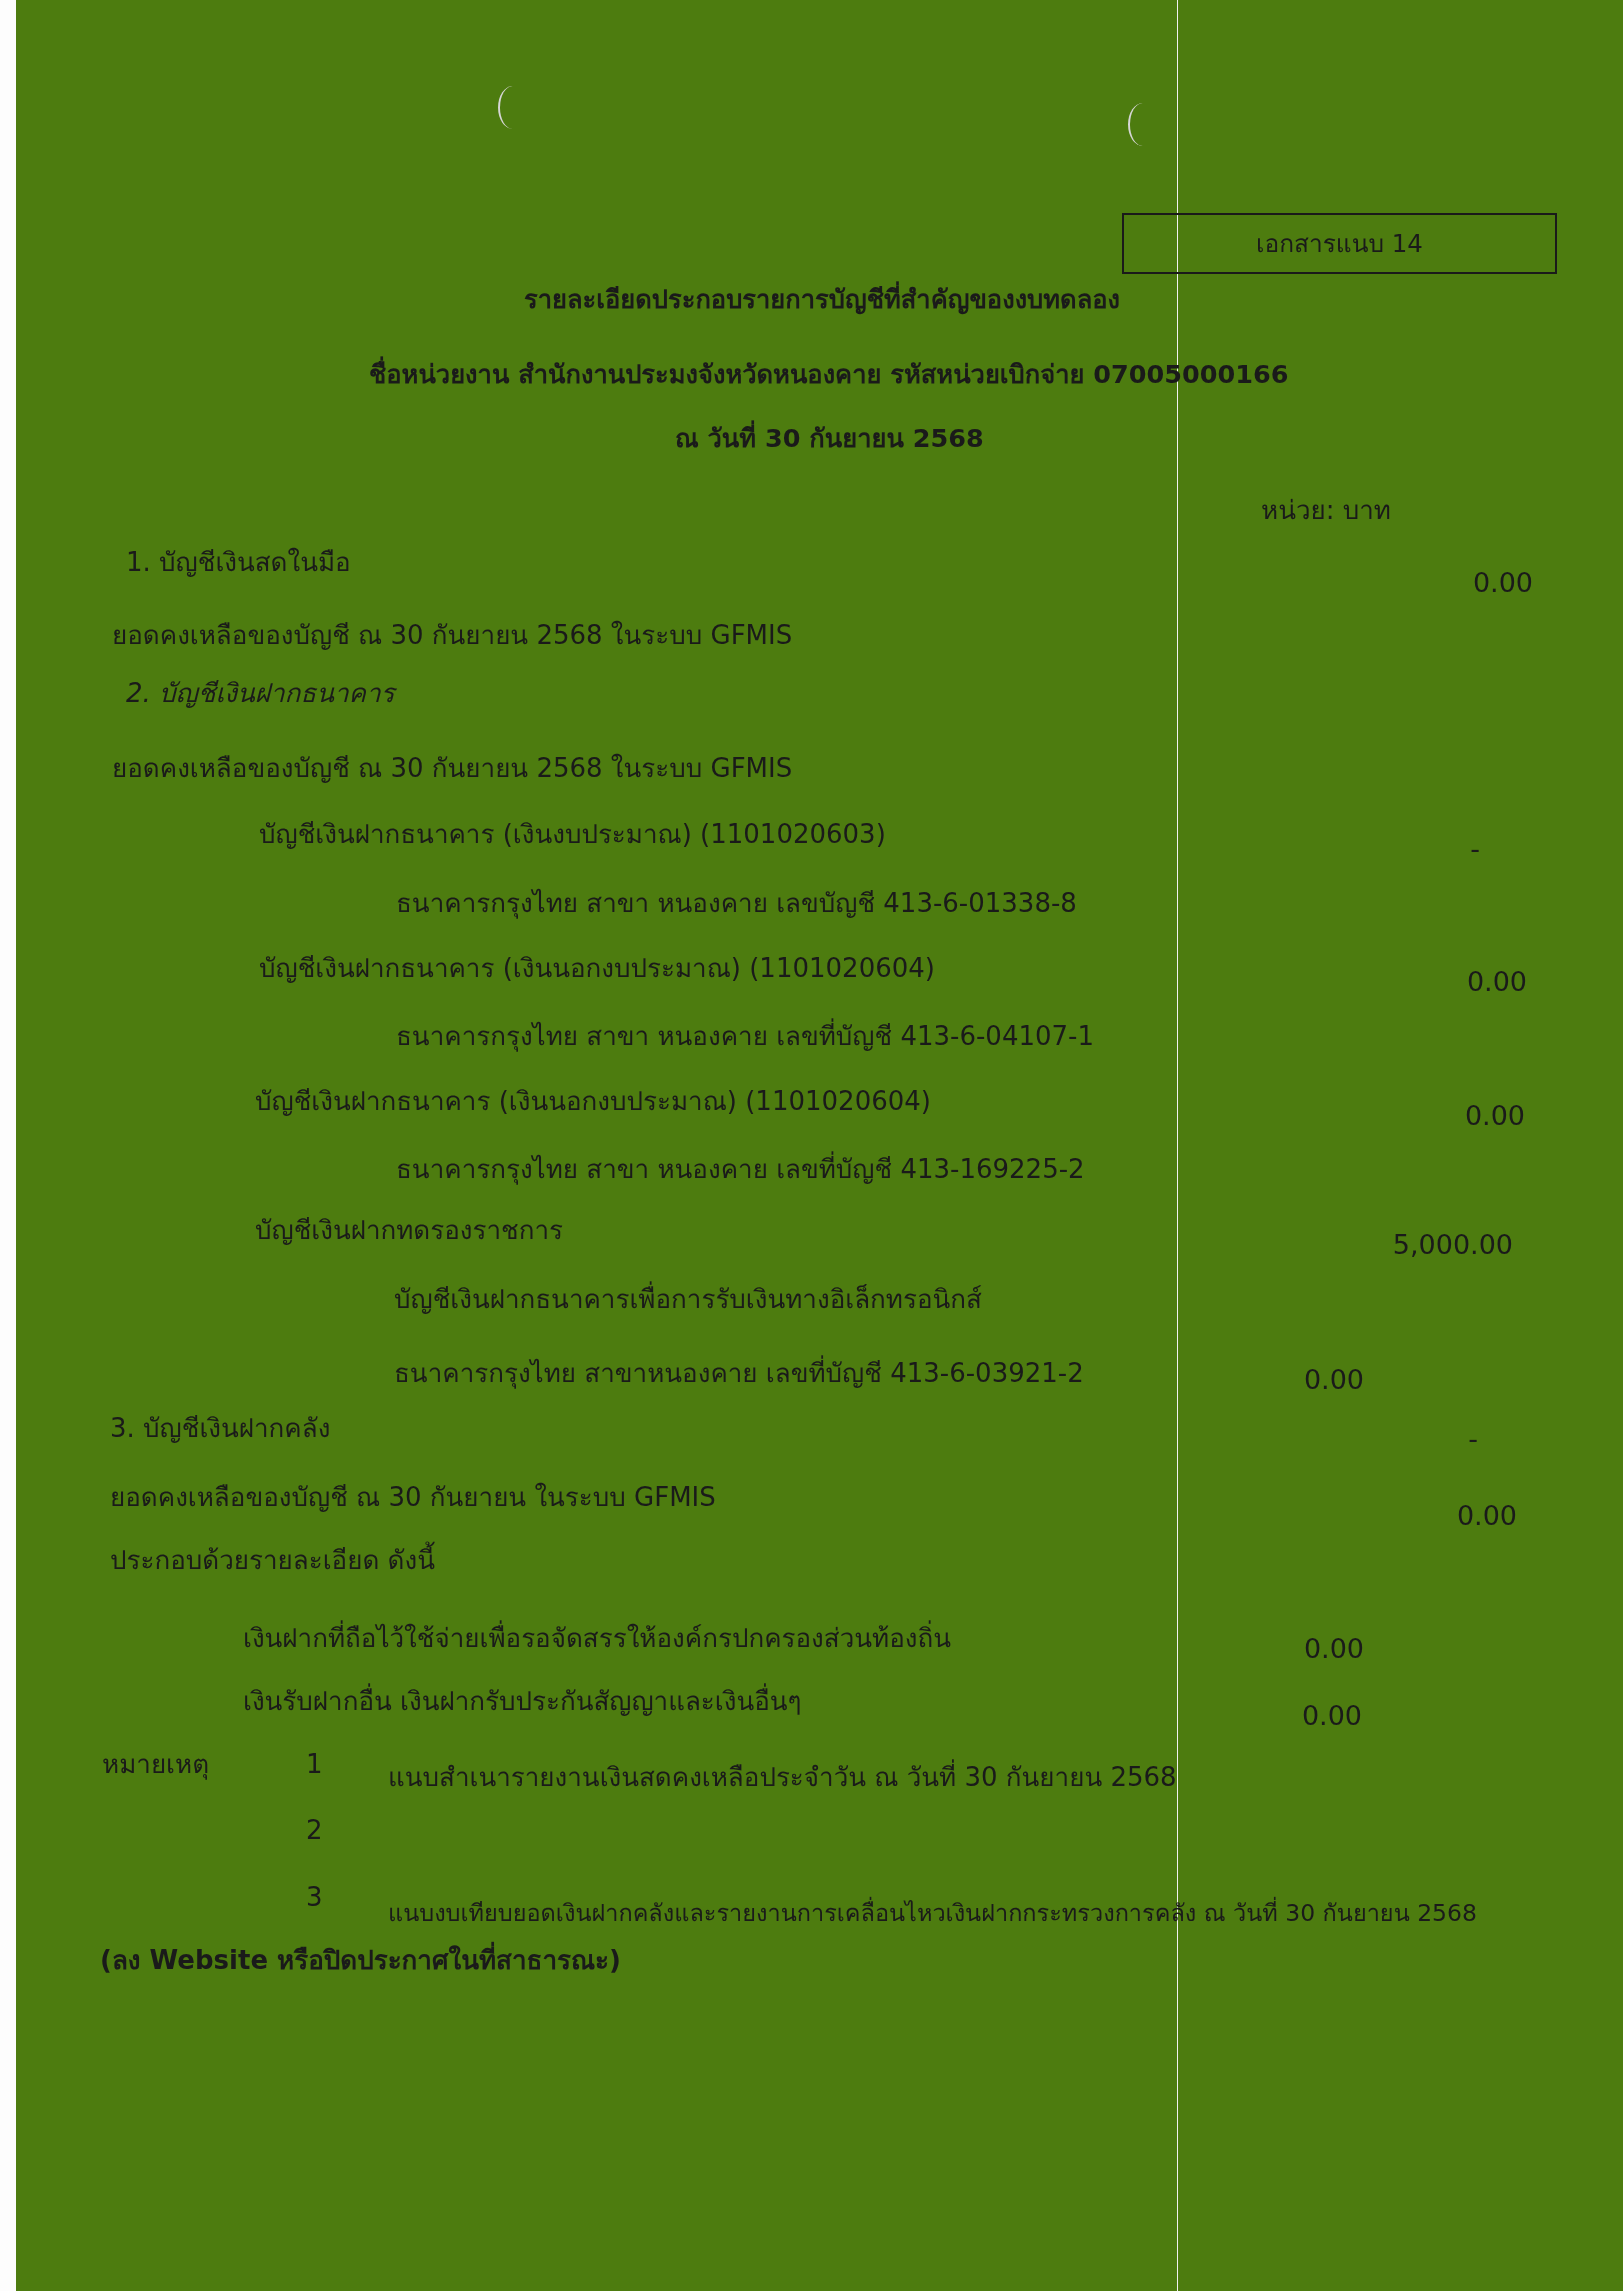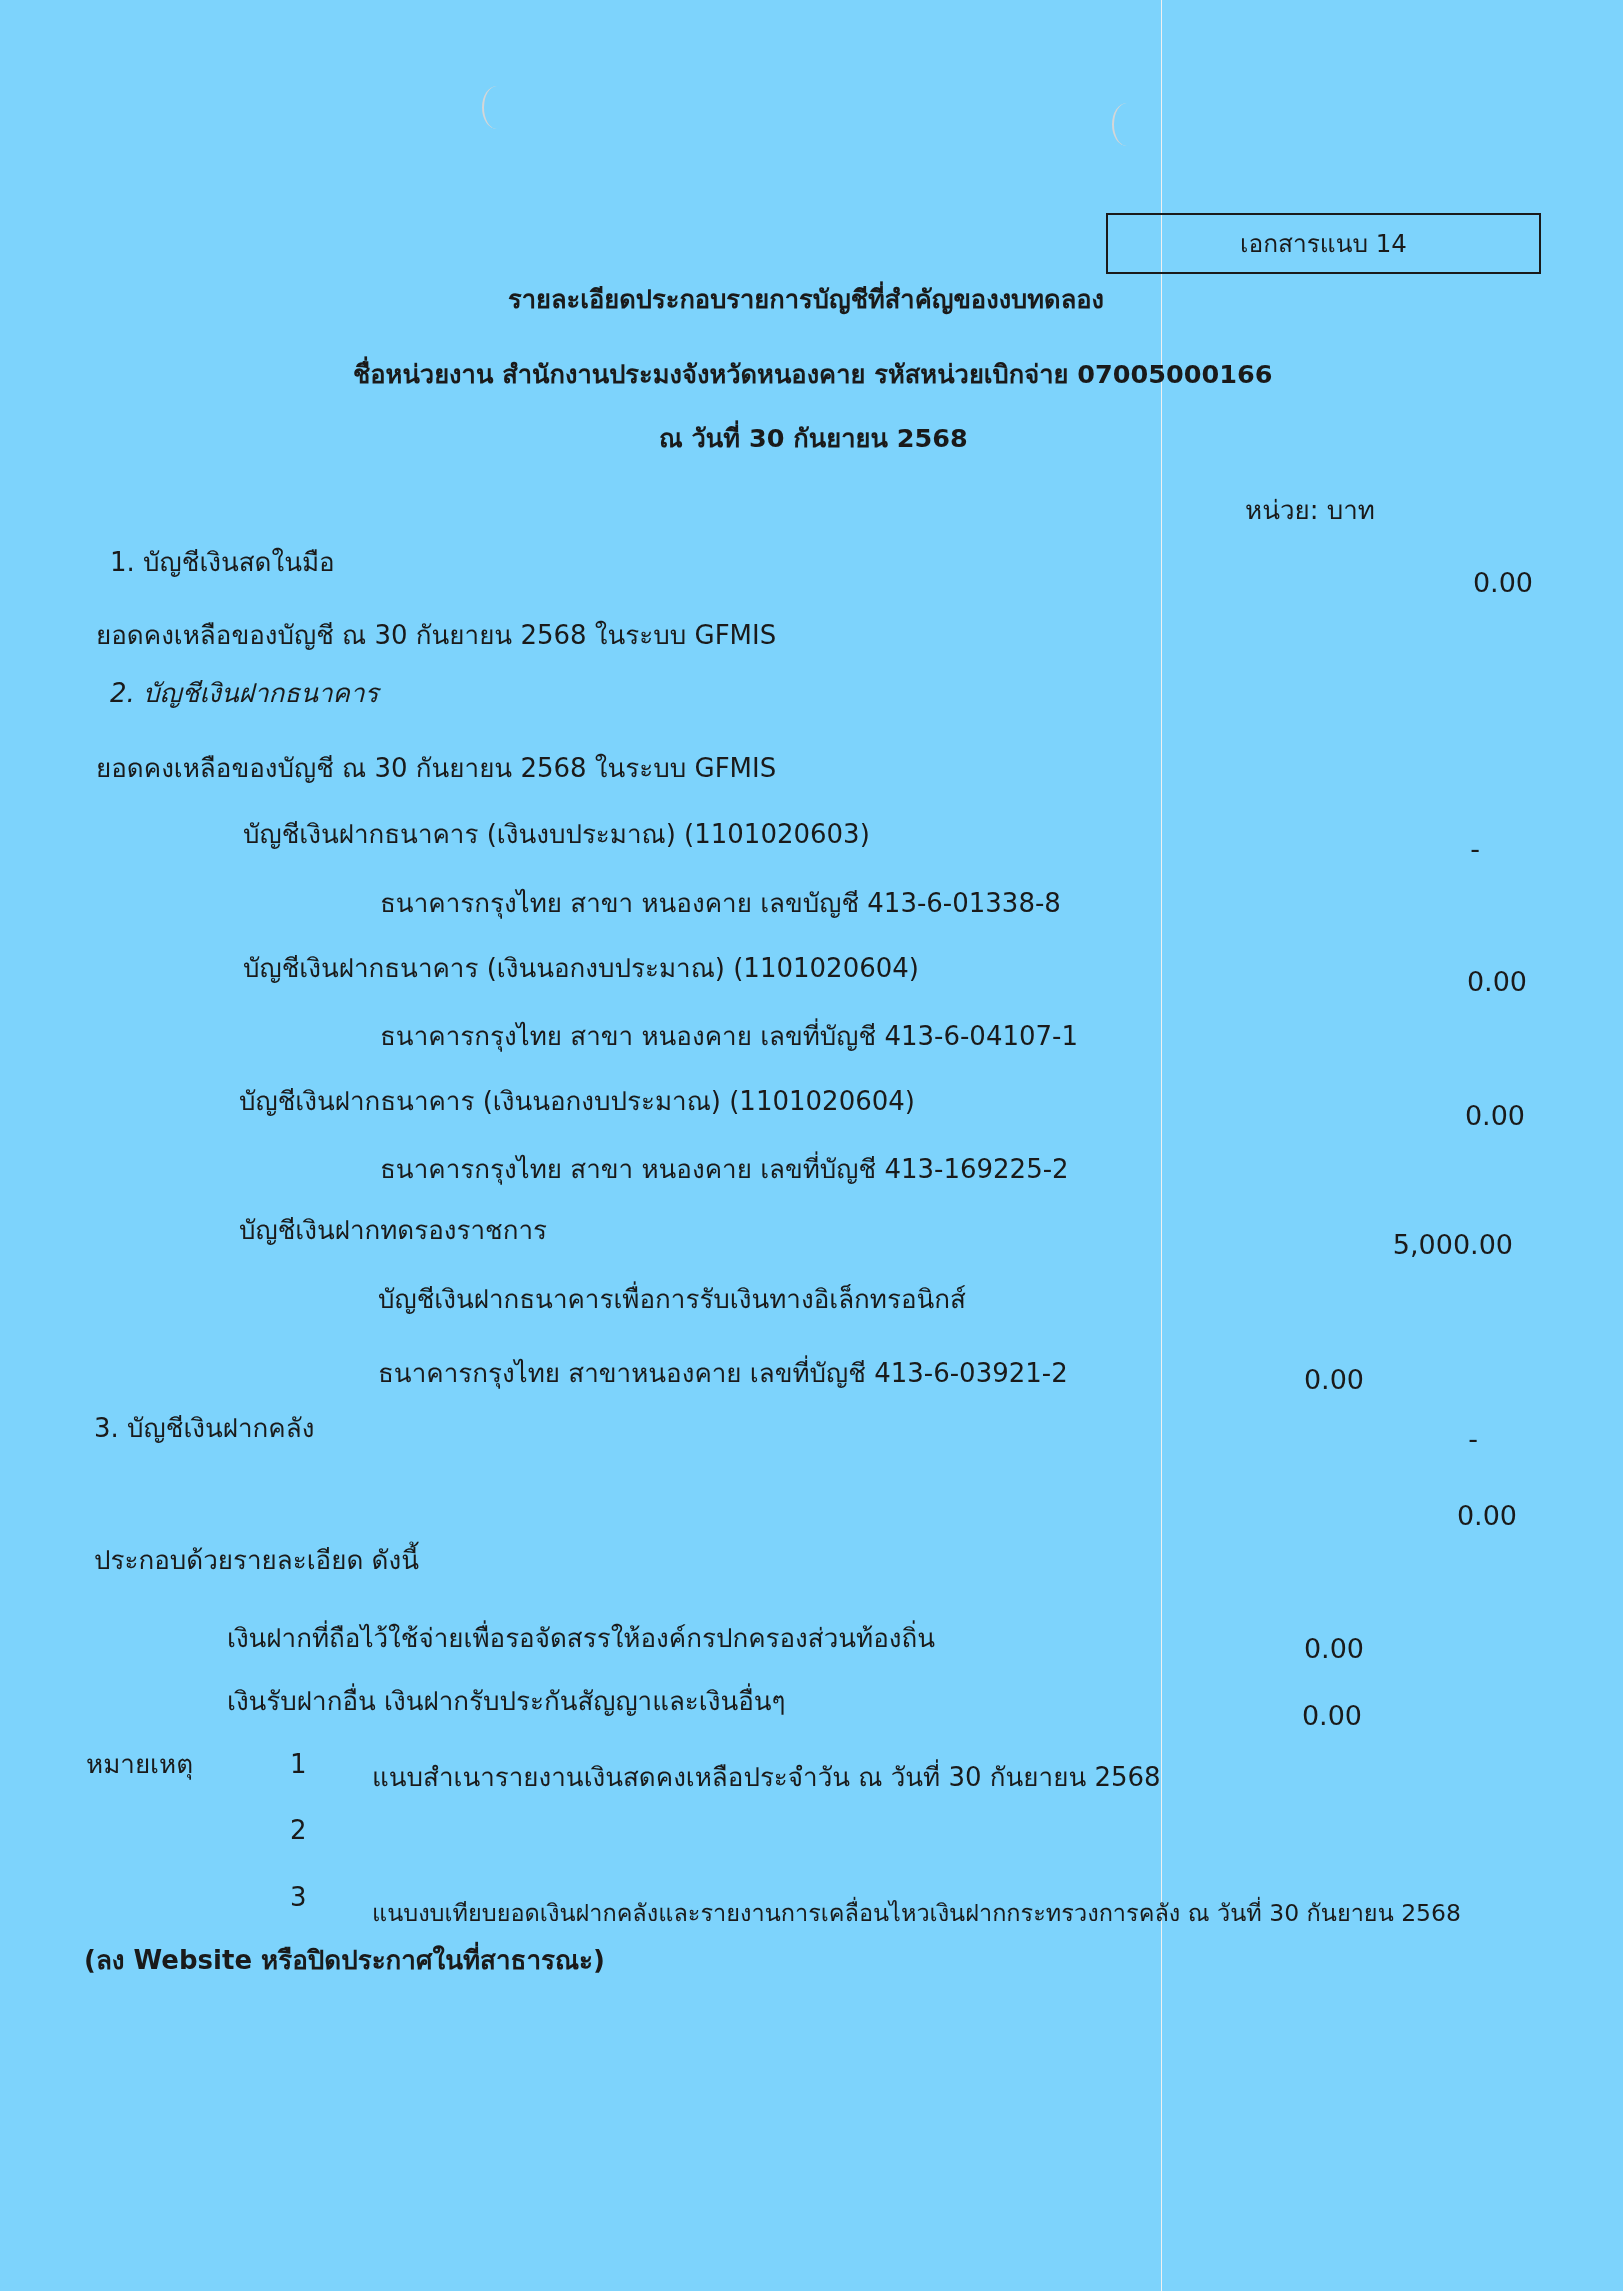--- a/index.html
+++ b/index.html
@@ -3,21 +3,21 @@
   <meta charset="utf-8">
   <style>
     html, body { margin: 0; padding: 0; }
     body {
       width: 1623px; height: 2292px;
       background: #fdfdfd;
       position: relative; overflow: hidden;
       font-family: "DejaVu Sans", "Liberation Sans", sans-serif;
       color: #1a1a1a;
     }
-    .page { position: absolute; inset: 0; background: #7dd3fc; }
+    .page { position: absolute; inset: 0; background: #4d7c0f; margin-left: 16px; }
     .t { position: absolute; white-space: nowrap; font-size: 26px; line-height: 31px; }
     .b { font-weight: bold; }
     .amt { position: absolute; white-space: nowrap; font-size: 27px; line-height: 31px; }
     .attach-box {
       position: absolute; left: 1106px; top: 213px;
       width: 435px; height: 61px;
       border: 2.9px solid #1a1a1a;
       box-sizing: border-box;
       display: flex; align-items: center; justify-content: center;
       font-size: 24.5px;
@@ -62,20 +62,21 @@
   <div class="t" style="left:380px; top:1154px;">ธนาคารกรุงไทย สาขา หนองคาย เลขที่บัญชี 413-169225-2</div>
 
   <div class="t" style="left:239px; top:1215px;">บัญชีเงินฝากทดรองราชการ</div>
   <div class="amt" style="right:110px; top:1229px;">5,000.00</div>
   <div class="t" style="left:378px; top:1284px;">บัญชีเงินฝากธนาคารเพื่อการรับเงินทางอิเล็กทรอนิกส์</div>
   <div class="t" style="left:378px; top:1358px;">ธนาคารกรุงไทย สาขาหนองคาย เลขที่บัญชี 413-6-03921-2</div>
   <div class="amt" style="right:259px; top:1364px;">0.00</div>
 
   <div class="t" style="left:94px; top:1413px;">3. บัญชีเงินฝากคลัง</div>
   <div class="amt" style="right:145px; top:1423px;">-</div>
+  <div class="t" style="left:94px; top:1482px;">ยอดคงเหลือของบัญชี ณ 30 กันยายน ในระบบ GFMIS</div>
   <div class="amt" style="right:106px; top:1500px;">0.00</div>
   <div class="t" style="left:94px; top:1545px;">ประกอบด้วยรายละเอียด ดังนี้</div>
 
   <div class="t" style="left:227px; top:1623px;">เงินฝากที่ถือไว้ใช้จ่ายเพื่อรอจัดสรรให้องค์กรปกครองส่วนท้องถิ่น</div>
   <div class="amt" style="right:259px; top:1633px;">0.00</div>
   <div class="t" style="left:227px; top:1686px;">เงินรับฝากอื่น เงินฝากรับประกันสัญญาและเงินอื่นๆ</div>
   <div class="amt" style="right:261px; top:1700px;">0.00</div>
 
   <div class="t" style="left:86px; top:1749px;">หมายเหตุ</div>
   <div class="t" style="left:290px; top:1749px;">1</div>

